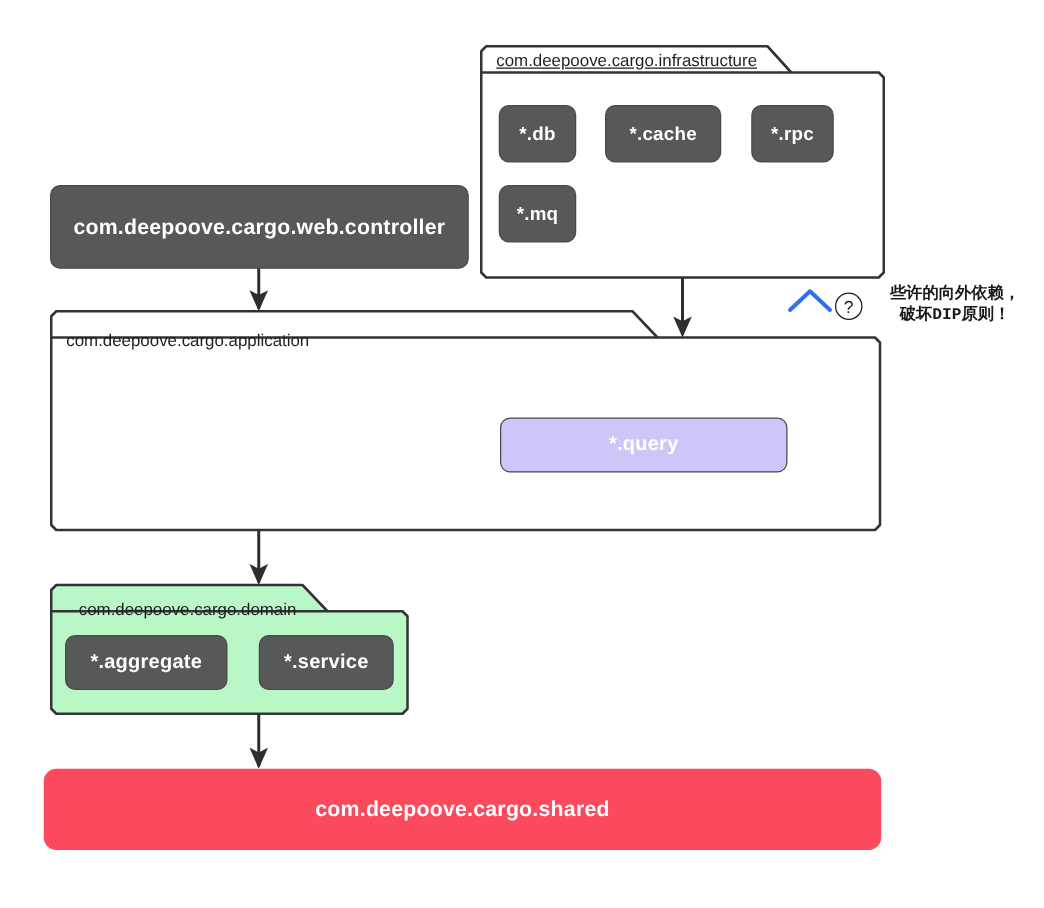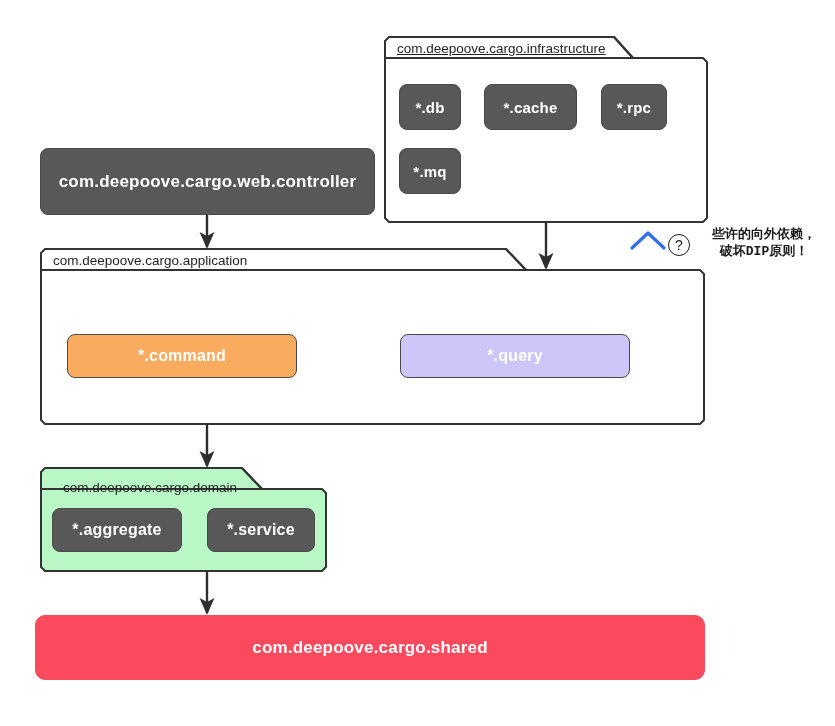--- a/index.html
+++ b/index.html
@@ -110,37 +110,35 @@
 
     <line x1="207" y1="424" x2="207" y2="466" stroke="#2e2e2e" stroke-width="2.4" marker-end="url(#arrowhead)"></line>
 
     <line x1="207" y1="571" x2="207" y2="613" stroke="#2e2e2e" stroke-width="2.4" marker-end="url(#arrowhead)"></line>
 
     <polyline points="632,248 648,233 664,248" fill="none" stroke="#2F6FEE" stroke-width="3.2" stroke-linecap="round" stroke-linejoin="round"></polyline>
   </svg>
 
   <div class="pkg-tab" style="left:385px; top:38px; width:240px; height:20px;text-decoration:underline;">com.deepoove.cargo.infrastructure</div>
 
-  <div class="pkg-tab" style="left:41px; top:250px; width:460px; height:20px;">com.deepoove.cargo.application</div>
+  <div class="pkg-tab" style="left:41px; top:262px; width:460px; height:20px;">com.deepoove.cargo.application</div>
 
   <div class="pkg-tab" style="left:51px; top:469px; width:200px; height:36px;">com.deepoove.cargo.domain</div>
 
   <div class="comp small" style="left:399px; top:84px; width:62px; height:46px;">*.db</div>
 
   <div class="comp small" style="left:484px; top:84px; width:93px; height:46px;">*.cache</div>
 
   <div class="comp small" style="left:601px; top:84px; width:66px; height:46px;">*.rpc</div>
 
   <div class="comp small" style="left:399px; top:148px; width:62px; height:46px;">*.mq</div>
 
 
   <div class="comp" style="left:40px; top:148px; width:335px; height:67px; font-size:17px;">com.deepoove.cargo.web.controller</div>
 
-  <div class="comp" style="left:67px; top:334px; width:230px; height:44px;
-              background:#F9AC5F; border-color:#4a4a4a; font-size:16px;">*.command</div>
 
   <div class="comp" style="left:400px; top:334px; width:230px; height:44px;
               background:#CDC6F8; border-color:#4a4a4a; font-size:16px;">*.query</div>
 
   <div class="comp" style="left:52px; top:508px; width:130px; height:44px; font-size:16px;">*.aggregate</div>
 
   <div class="comp" style="left:207px; top:508px; width:108px; height:44px; font-size:16px;">*.service</div>
 
   <div class="comp" style="left:35px; top:615px; width:670px; height:65px;
               background:#FB4A5E; border-color:#FB4A5E; font-size:17px; border-radius:10px;">com.deepoove.cargo.shared</div>

